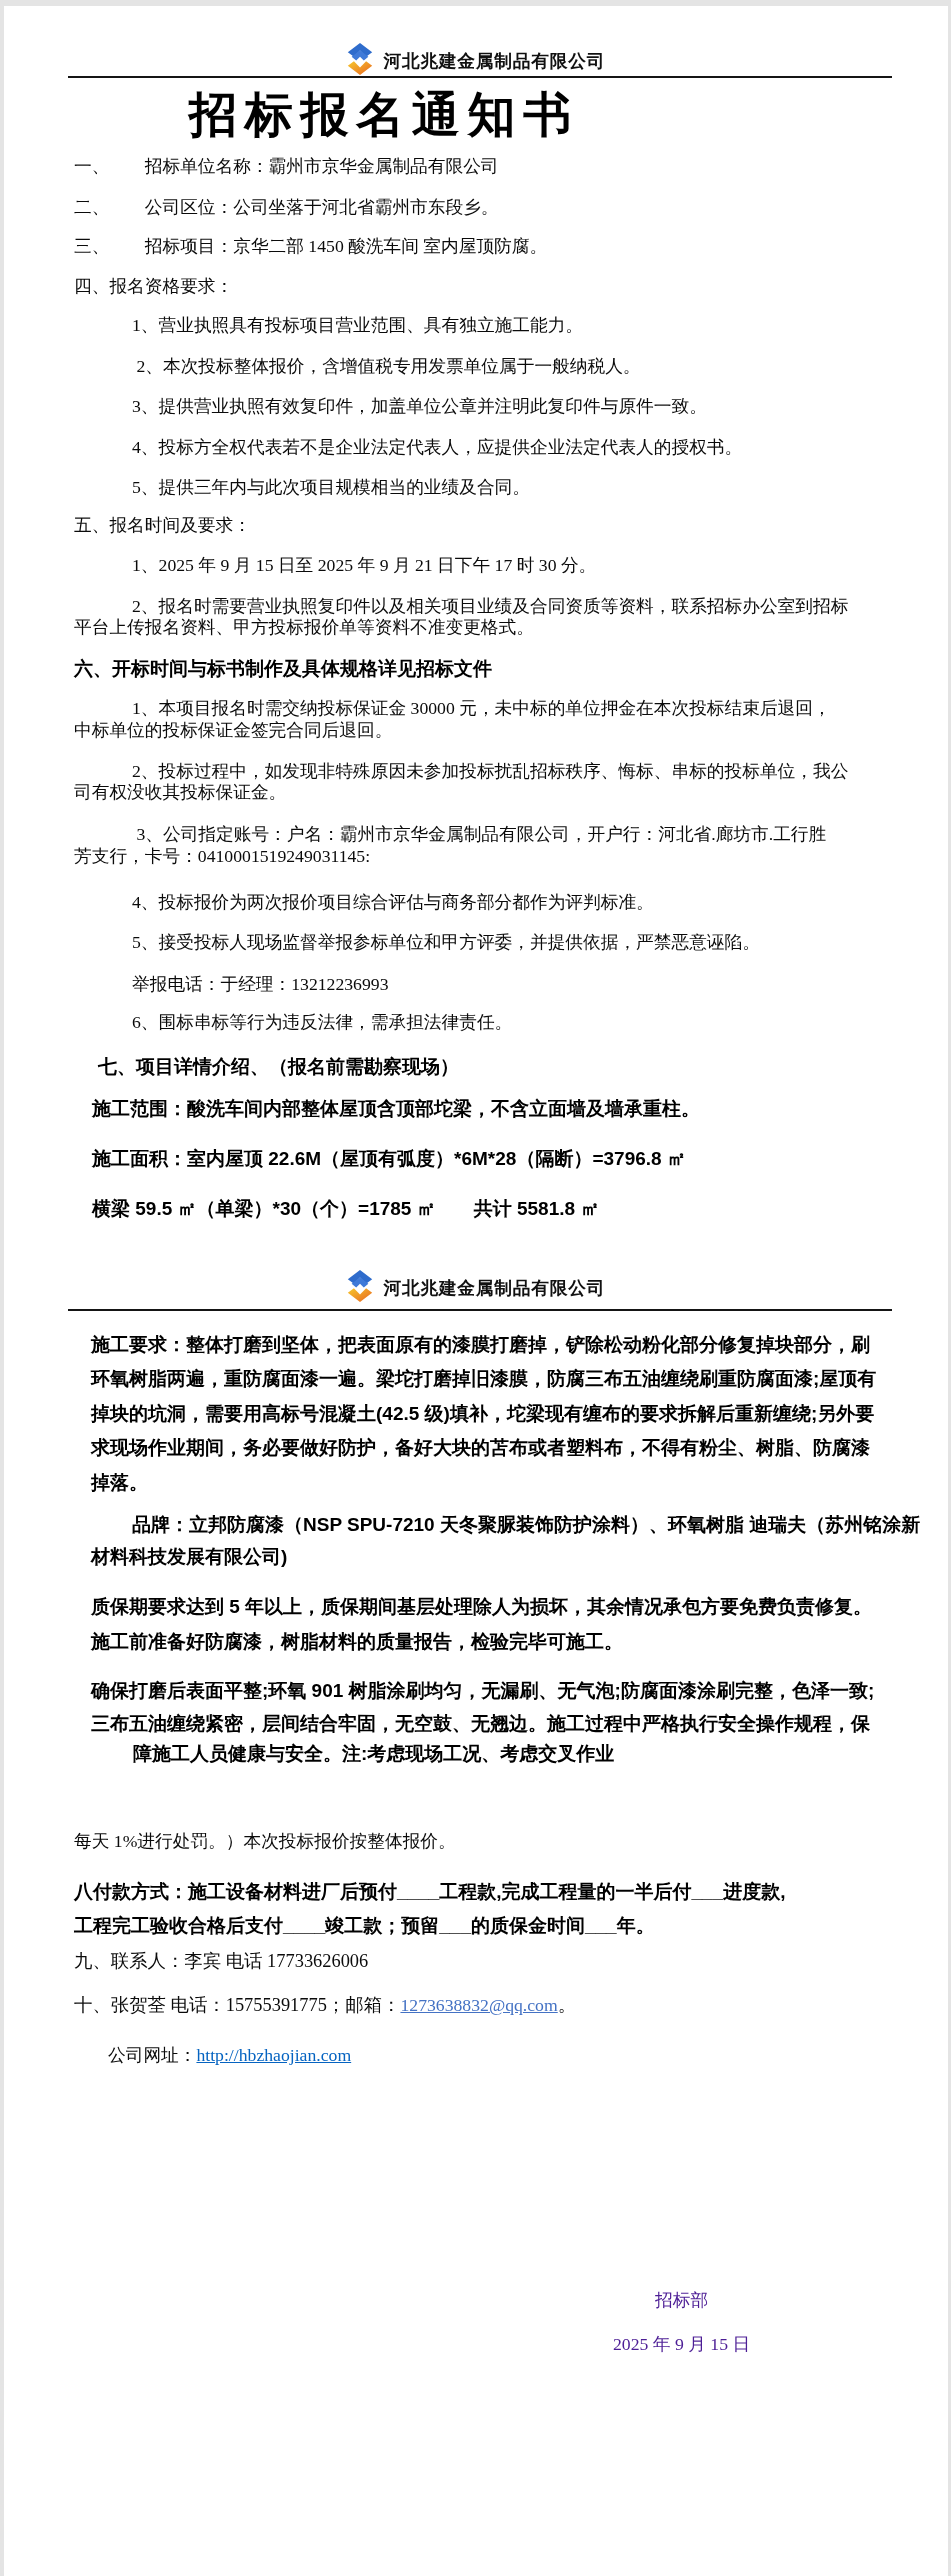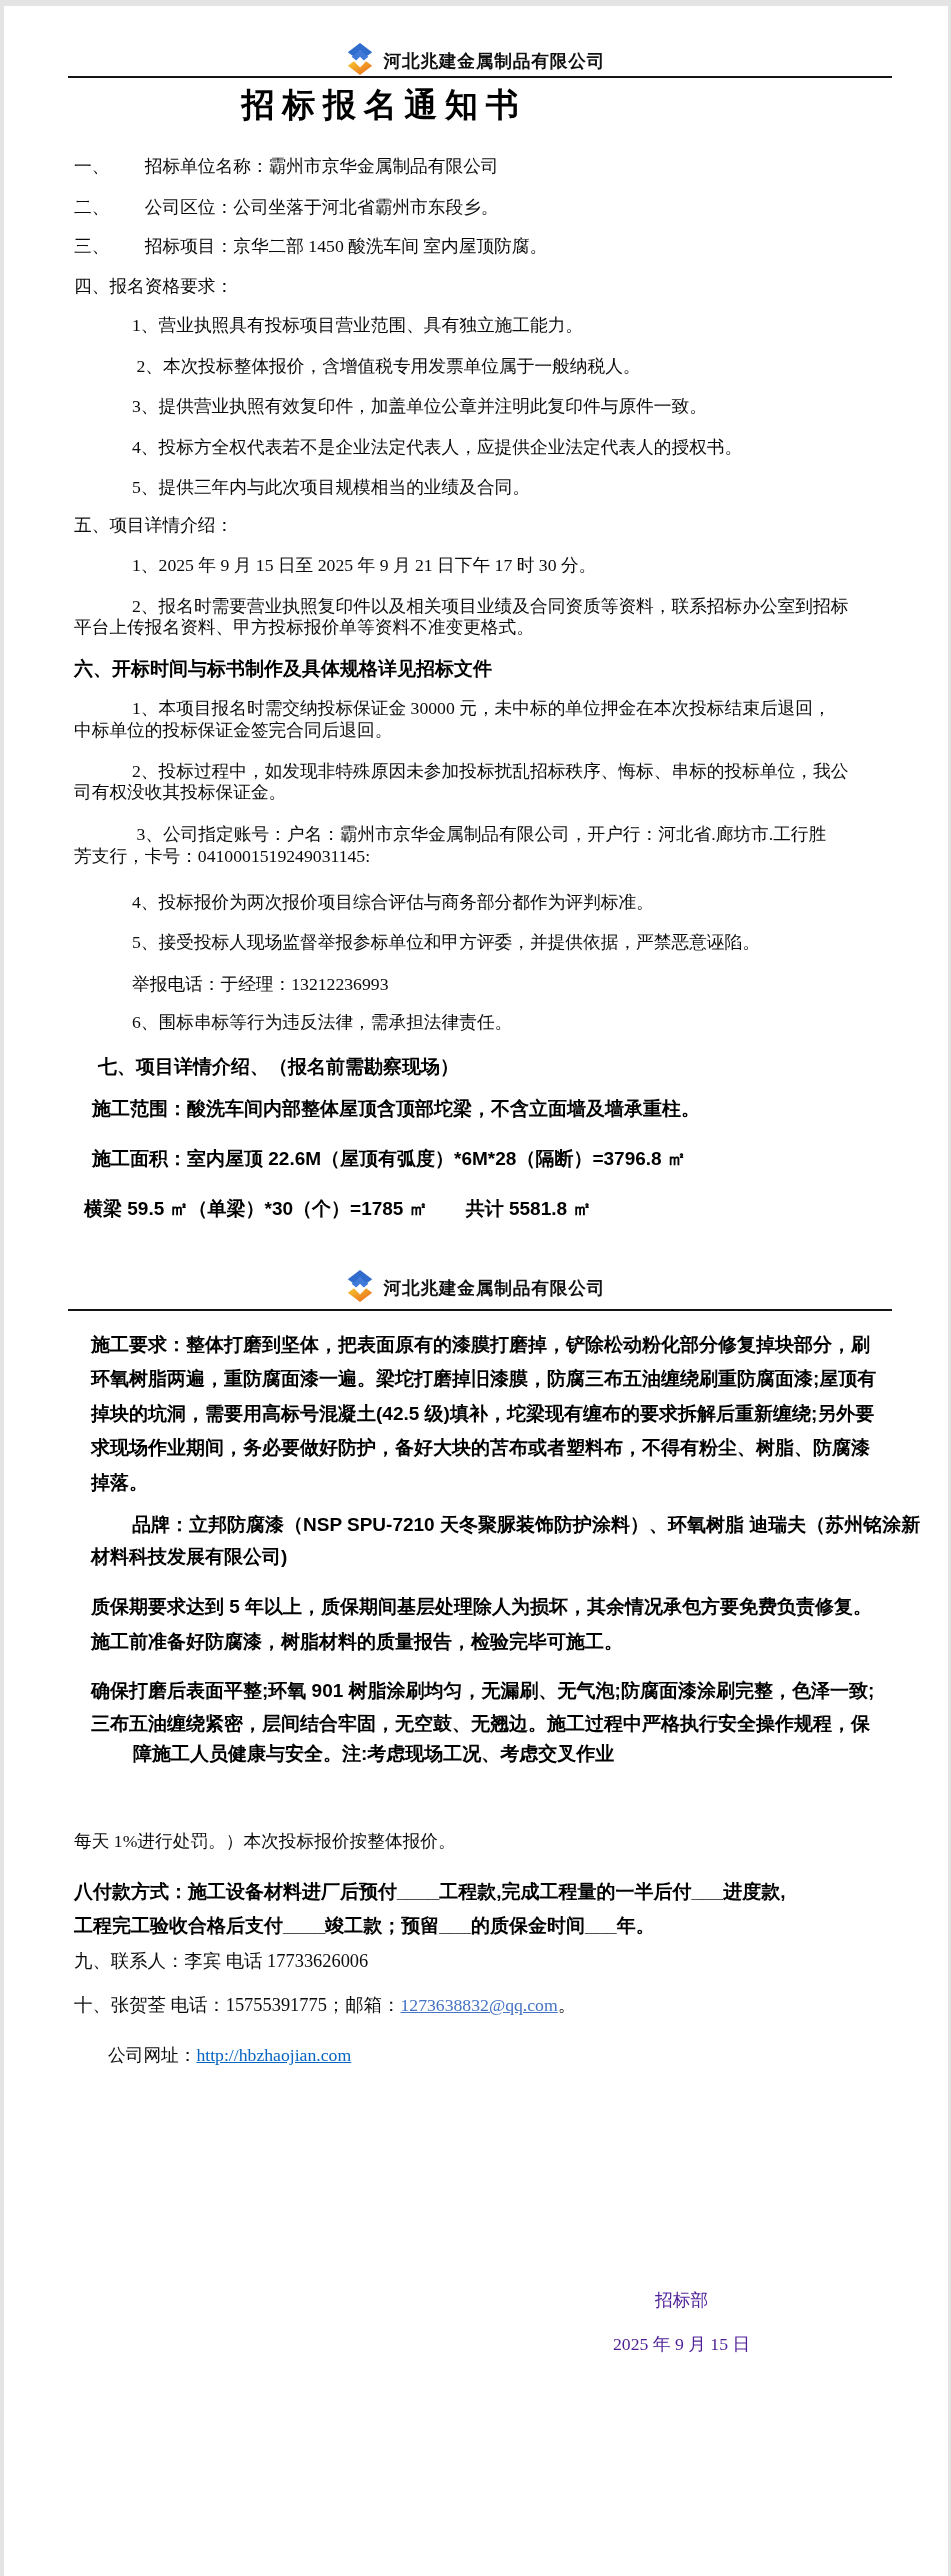--- a/index.html
+++ b/index.html
@@ -2,21 +2,21 @@
 <html style="font-size:12.3px"><head>
 <meta charset="utf-8">
 <style>
   html,body{margin:0;padding:0;}
   body{background:#e8e8e8;font-family:"Liberation Serif","DejaVu Serif",serif;}
   .canvas{position:relative;width:952px;height:2576px;background:#e4e4e4;overflow:hidden;}
   .page{position:absolute;top:6.1px;left:3.8px;right:3.8px;bottom:0;background:#ffffff;}
   .hdr{position:absolute;left:0;width:952px;display:flex;align-items:center;justify-content:center;gap:10.7px;}
   .hdr .co{font-size:17.7px;font-weight:600;color:#111;letter-spacing:0.8px;white-space:pre;}
   .rule{position:absolute;left:68px;width:824px;height:2.3px;background:#151515;}
-  .title{position:absolute;left:0;width:768px;text-align:center;font-size:33px;font-weight:bold;letter-spacing:7.7px;color:#000;}
+  .title{position:absolute;left:0;width:768px;text-align:center;font-size:48px;font-weight:bold;letter-spacing:7.7px;color:#000;}
   .ln{position:absolute;font-size:17.7px;line-height:21.5px;color:#0b0b0b;white-space:pre;}
   .ln.big{font-size:18.4px;}
   .lnb{position:absolute;font-family:"Liberation Sans","DejaVu Sans",sans-serif;font-weight:700;font-size:19px;line-height:23px;color:#000;white-space:pre;}
   a.lnk{color:#0563c1;text-decoration:underline;cursor:pointer;font-size:17.7px;}
   a.lnk.lite{color:#4472c4;}
   .footer-line{position:absolute;font-size:17.7px;color:#4c1d95;white-space:pre;}
 </style>
 </head>
 <body>
 
@@ -47,41 +47,41 @@
   <div class="ln" style="top:197px;left:74px;">二、　　公司区位：公司坐落于河北省霸州市东段乡。</div>
   <div class="ln" style="top:236px;left:74px;">三、　　招标项目：京华二部 1450 酸洗车间 室内屋顶防腐。</div>
 
   <div class="ln" style="top:276px;left:74px;">四、报名资格要求：</div>
   <div class="ln" style="top:315px;left:132px;">1、营业执照具有投标项目营业范围、具有独立施工能力。</div>
   <div class="ln" style="top:356px;left:132px;"> 2、本次投标整体报价，含增值税专用发票单位属于一般纳税人。</div>
   <div class="ln" style="top:396px;left:132px;">3、提供营业执照有效复印件，加盖单位公章并注明此复印件与原件一致。</div>
   <div class="ln" style="top:437px;left:132px;">4、投标方全权代表若不是企业法定代表人，应提供企业法定代表人的授权书。</div>
   <div class="ln" style="top:477px;left:132px;">5、提供三年内与此次项目规模相当的业绩及合同。</div>
 
-  <div class="ln" style="top:515px;left:74px;">五、项目详情介绍：</div>
+  <div class="ln" style="top:515px;left:74px;">五、报名时间及要求：</div>
   <div class="ln" style="top:555px;left:132px;">1、2025 年 9 月 15 日至 2025 年 9 月 21 日下午 17 时 30 分。</div>
   <div class="ln" style="top:596px;left:132px;">2、报名时需要营业执照复印件以及相关项目业绩及合同资质等资料，联系招标办公室到招标</div>
   <div class="ln" style="top:617px;left:74px;">平台上传报名资料、甲方投标报价单等资料不准变更格式。</div>
 
   <div class="lnb" style="top:657px;left:74px;">六、开标时间与标书制作及具体规格详见招标文件</div>
   <div class="ln" style="top:698px;left:132px;">1、本项目报名时需交纳投标保证金 30000 元，未中标的单位押金在本次投标结束后退回，</div>
   <div class="ln" style="top:720px;left:74px;">中标单位的投标保证金签完合同后退回。</div>
   <div class="ln" style="top:761px;left:132px;">2、投标过程中，如发现非特殊原因未参加投标扰乱招标秩序、悔标、串标的投标单位，我公</div>
   <div class="ln" style="top:782px;left:74px;">司有权没收其投标保证金。</div>
   <div class="ln" style="top:824px;left:132px;"> 3、公司指定账号：户名：霸州市京华金属制品有限公司，开户行：河北省.廊坊市.工行胜</div>
   <div class="ln" style="top:846px;left:74px;">芳支行，卡号：0410001519249031145:</div>
   <div class="ln" style="top:892px;left:132px;">4、投标报价为两次报价项目综合评估与商务部分都作为评判标准。</div>
   <div class="ln" style="top:932px;left:132px;">5、接受投标人现场监督举报参标单位和甲方评委，并提供依据，严禁恶意诬陷。</div>
   <div class="ln" style="top:974px;left:132px;">举报电话：于经理：13212236993</div>
   <div class="ln" style="top:1012px;left:132px;">6、围标串标等行为违反法律，需承担法律责任。</div>
 
   <div class="lnb" style="top:1055px;left:58px;margin-left:40px;">七、项目详情介绍、（报名前需勘察现场）</div>
   <div class="lnb" style="top:1097px;left:92px;">施工范围：酸洗车间内部整体屋顶含顶部坨梁，不含立面墙及墙承重柱。</div>
   <div class="lnb" style="top:1147px;left:92px;">施工面积：室内屋顶 22.6M（屋顶有弧度）*6M*28（隔断）=3796.8 ㎡</div>
-  <div class="lnb" style="top:1197px;left:84px;text-align:center;">横梁 59.5 ㎡（单梁）*30（个）=1785 ㎡　　共计 5581.8 ㎡</div>
+  <div class="lnb" style="top:1197px;left:92px;text-align:center;">横梁 59.5 ㎡（单梁）*30（个）=1785 ㎡　　共计 5581.8 ㎡</div>
 
   <div class="hdr" style="top:1270px;">
     <span>
       <svg width="26" height="32" viewBox="0 0 34 42">
         <polygon points="17,0 33,12 25,18 17,10 9,18 1,12" fill="#2f6ccc"></polygon>
         <polygon points="17,10 28,18 22,23 17,18 12,23 6,18" fill="#3f7ad8"></polygon>
         <polygon points="17,42 1,30 9,24 17,32 25,24 33,30" fill="url(#lg1)"></polygon>
       </svg>
     </span>
     <span class="co">河北兆建金属制品有限公司</span>

